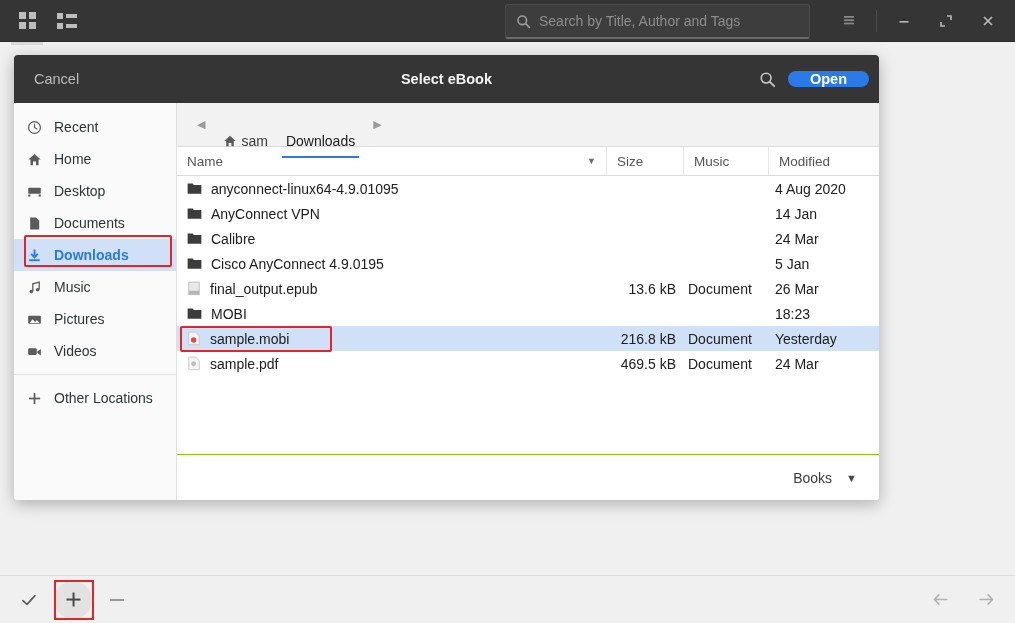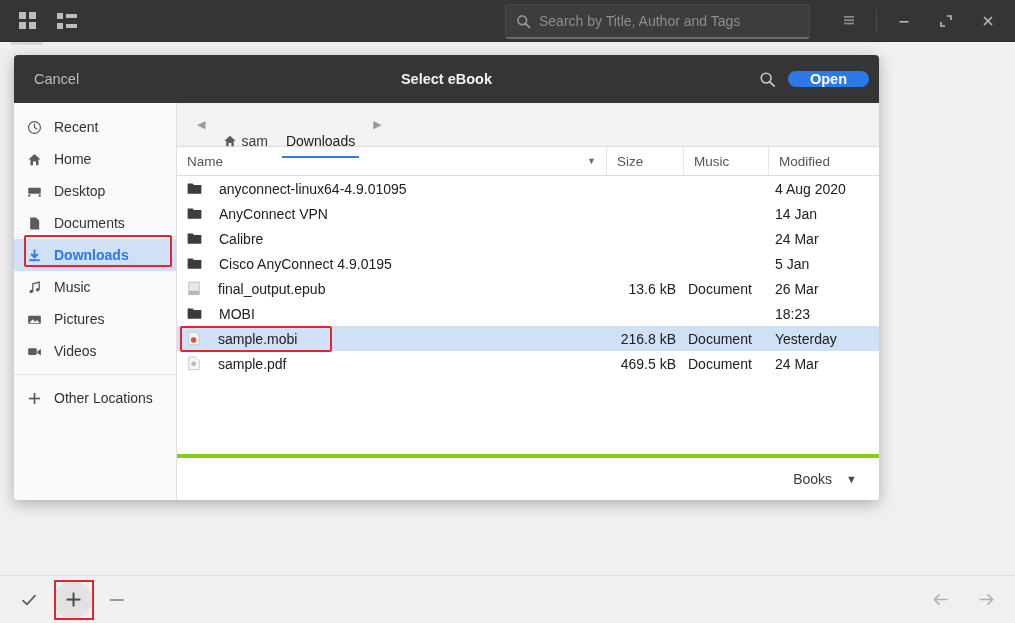--- a/index.html
+++ b/index.html
@@ -220,37 +220,37 @@
 
   .filelist { flex: 1 1 auto; overflow: hidden; position: relative; }
   .frow {
     display: flex;
     height: 25px;
     align-items: center;
     font-size: 14px;
     color: #202020;
   }
   .frow.selected { background: #cfe0f7; }
-  .f-name { flex: 0 0 430px; display: flex; align-items: center; gap: 17px; padding-left: 10px; }
+  .f-name { flex: 0 0 430px; display: flex; align-items: center; gap: 9px; padding-left: 10px; }
   .f-size { flex: 0 0 77px; text-align: right; padding-right: 8px; }
   .f-type { flex: 0 0 85px; padding-left: 4px; }
   .f-mod  { flex: 1 1 auto; padding-left: 6px; }
   .annot-file {
     position: absolute;
     left: 3px; top: 25px;
     width: 152px; height: 26px;
     border: 2px solid #e2242b;
     border-radius: 2px;
     pointer-events: none;
   }
 
   .dlg-footer {
     height: 46px;
     background: #fff;
-    border-top: 4px solid #84cc16;
+    border-top: 1px solid #84cc16;
     display: flex; align-items: center; justify-content: flex-end;
     padding-right: 22px;
     flex: 0 0 46px;
   }
   .filter {
     display: flex; align-items: center; gap: 14px;
     font-size: 14px; color: #3a3a3a;
   }
   .filter .caret { color: #4a4a4a; font-size: 11px; }
 

